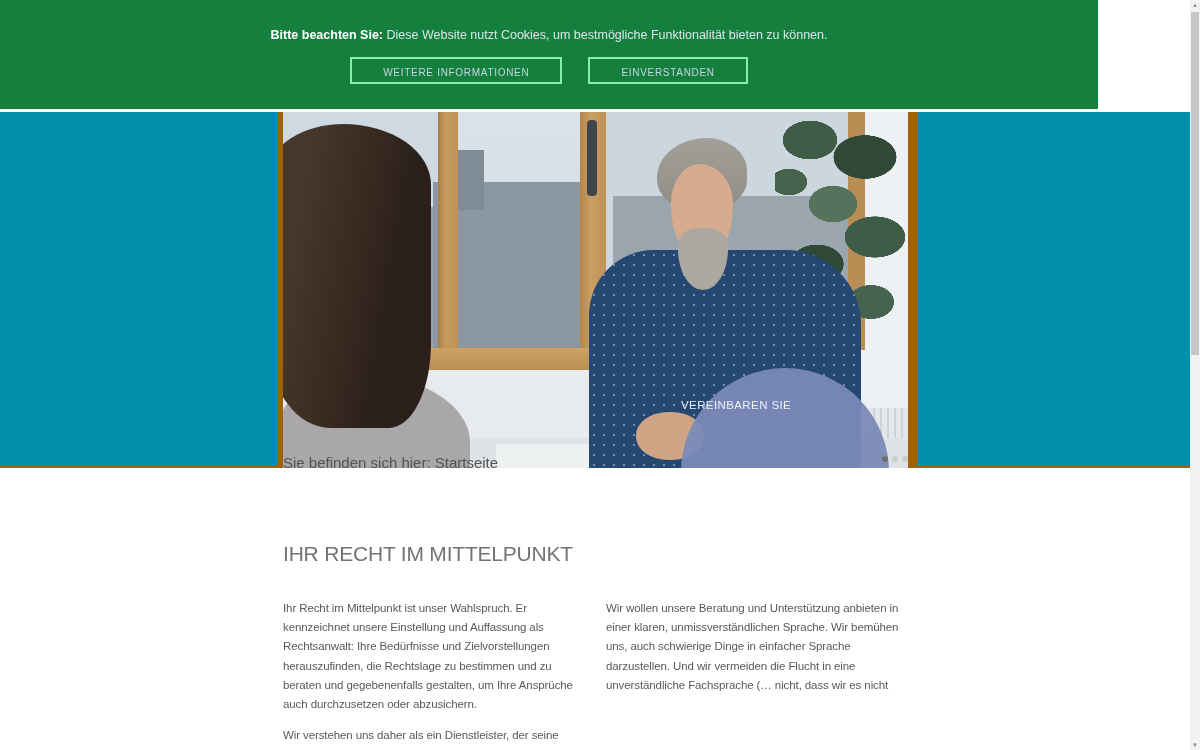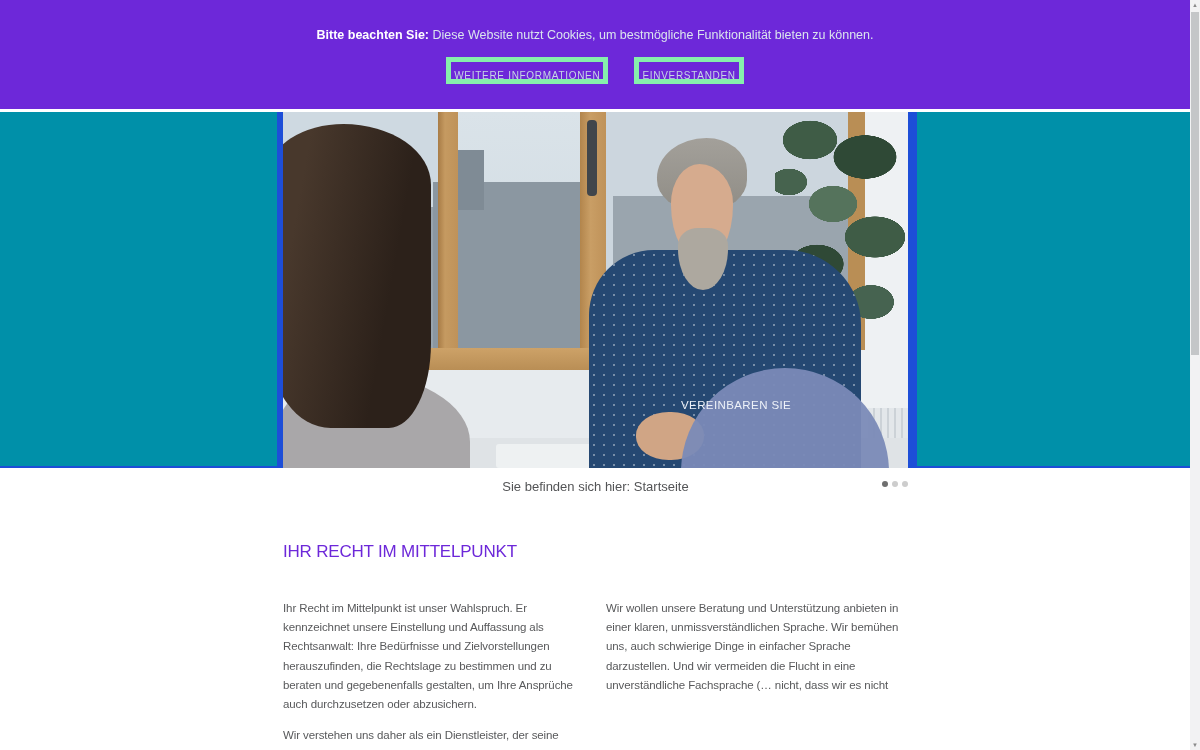--- a/index.html
+++ b/index.html
@@ -2,31 +2,31 @@
 <html><head>
 <meta charset="utf-8">
 <style>
   * { margin:0; padding:0; box-sizing:border-box; }
   html,body { background:#e8e8e8; }
   .page {
     position:relative; width:1200px; height:750px; background:#ffffff;
     overflow:hidden; font-family:"Liberation Sans", sans-serif;
   }
   
-  .cookie-banner { position:absolute; top:0; left:0; width:1190px; height:109px; background:#6d28d9; }
+  .cookie-banner { position:absolute; top:0; left:0; width:1098px; height:109px; background:#15803d; }
   .cookie-text { position:absolute; top:28px; left:0; width:100%; text-align:center; font-size:12.5px; color:#dbe4ee; }
   .cookie-text b { color:#ffffff; font-weight:bold; }
   .cookie-buttons { position:absolute; top:57px; left:0; width:100%; display:flex; justify-content:center; gap:26px; }
   .cookie-btn {
-    background:transparent; border:5px solid #86efac; color:#c6d4e4;
+    background:transparent; border:2px solid #86efac; color:#c6d4e4;
     font-family:"Liberation Sans", sans-serif; font-size:10px; letter-spacing:.7px;
-    padding:8px 3px; height:27px; cursor:pointer;
+    padding:8px 31px; height:27px; cursor:pointer;
   }
   
-  .hero { position:absolute; top:112px; left:0; width:1190px; height:356px; background:#1d4ed8; }
+  .hero { position:absolute; top:112px; left:0; width:1190px; height:356px; background:#a16207; }
   .teal-left  { position:absolute; left:0; top:0; width:277px; height:354px; background:#0090a9; }
   .teal-right { position:absolute; left:917px; top:0; width:273px; height:354px; background:#0090a9; }
   .photo { position:absolute; left:283px; top:0; width:625px; height:356px; overflow:hidden;
            background:linear-gradient(#dae3e9, #c9d4dc); }
   .photo div { position:absolute; }
   .glass-left { left:0; top:0; width:160px; height:252px; background:#ced9e1; }
   .bldg1 { left:18px; top:95px; width:132px; height:145px; background:#99a4ad; }
   .bldg2 { left:150px; top:70px; width:147px; height:170px; background:#8b97a1; }
   .bldg3 { left:175px; top:38px; width:26px; height:60px; background:#7f8b95; }
   .frame-v1 { left:155px; top:0; width:20px; height:256px; background:linear-gradient(90deg,#a87c46,#c59a61 35%,#bf9259); }
@@ -65,27 +65,27 @@
       border-radius:40% 60% 0 0 / 90% 70% 0 0; }
   .woman-hair { left:-14px; top:12px; width:162px; height:304px;
       background:linear-gradient(100deg,#48382c 20%,#2c211a 70%);
       border-radius:46% 54% 26% 38% / 16% 20% 28% 28%; }
   .badge {
     left:398px; top:256px; width:208px; height:208px; border-radius:50%;
     background:rgba(122,138,183,.95); text-align:center; padding-top:25px;
     color:#edf1f8; font-size:11.5px; letter-spacing:.4px; line-height:24px; cursor:pointer;
   }
   
-  .breadcrumb-row { position:absolute; top:479px; left:283px; width:625px; height:16px; font-size:13px; color:#535456;text-align:center; }
+  .breadcrumb-row { position:absolute; top:454px; left:283px; width:625px; height:16px; font-size:15px; color:#535456; }
   .breadcrumb-link { color:#535456; text-decoration:none; cursor:pointer; }
   .dots { position:absolute; right:0; top:2px; display:flex; gap:4px; }
   .dot { width:6px; height:6px; border-radius:50%; background:#cdcdcd; cursor:pointer; }
   .dot.active { background:#6f6f6f; }
-  .page-title { position:absolute; top:542px; left:283px; font-size:17px; font-weight:400;
-                letter-spacing:-.2px; color:#6d28d9; }
+  .page-title { position:absolute; top:542px; left:283px; font-size:21px; font-weight:400;
+                letter-spacing:-.2px; color:#737373; }
   .columns { position:absolute; top:599px; left:283px; width:625px; display:flex; gap:21px; }
   .col { width:302px; font-size:11.5px; line-height:19.2px; color:#58595b; letter-spacing:-.1px; }
   .col p { margin:0 0 12px 0; }
   
   .scrollbar { position:absolute; right:0; top:0; width:10px; height:750px; background:#f2f2f3; }
   .sb-arrow { position:absolute; left:0; width:10px; height:10px; font-size:6px; line-height:10px;
               text-align:center; color:#8a8a8a; cursor:pointer; }
   .sb-up { top:0; } .sb-down { bottom:0; }
   .sb-thumb { position:absolute; left:1px; top:12px; width:8px; height:343px; background:#c4c6c8; cursor:pointer; }
 </style>

